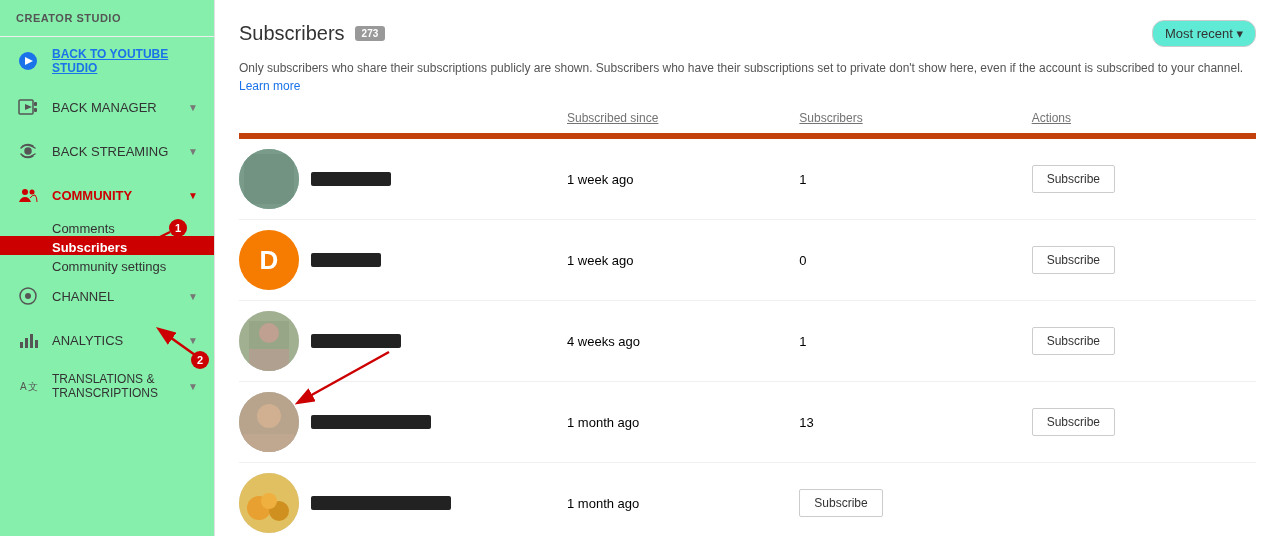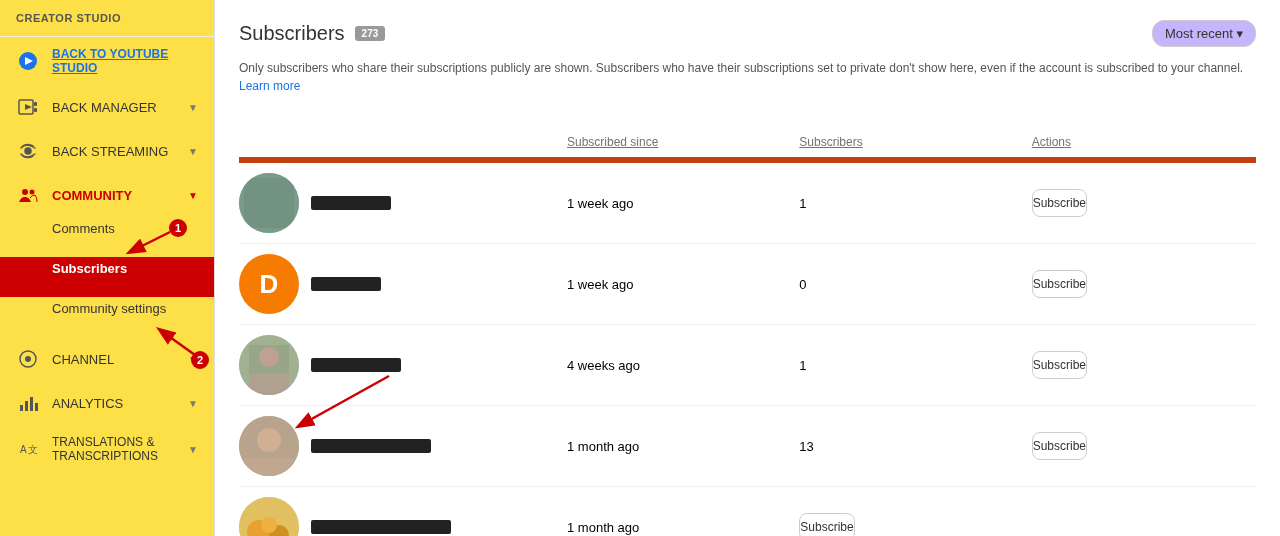--- a/index.html
+++ b/index.html
@@ -2,21 +2,21 @@
 <html><head>
   <meta charset="utf-8">
   <style>
     * { box-sizing: border-box; margin: 0; padding: 0; }
     body { font-family: Arial, sans-serif; font-size: 13px; background: #fff; display: flex; height: 536px; overflow: hidden; }
 
     
     .sidebar {
       width: 215px;
       min-width: 215px;
-      background: #fde047;
+      background: #86efac;
       border-right: 1px solid #e0e0e0;
       display: flex;
       flex-direction: column;
       height: 536px;
       overflow-y: auto;
     }
     .sidebar-header {
       padding: 12px 16px;
       font-size: 11px;
       font-weight: bold;
@@ -45,21 +45,21 @@
     .sidebar-item .chevron {
       margin-left: auto;
       font-size: 10px;
       color: #777;
     }
     .sidebar-item.blue { color: #1a73e8; }
     .sidebar-item.blue .icon { color: #1a73e8; }
     .sidebar-sub {
       padding-left: 52px;
       padding-top: 4px;
-      padding-bottom: 21px;
+      padding-bottom: 0;
       font-size: 13px;
       cursor: pointer;
       color: #333;
     }
     .sidebar-sub.active {
       background: #c00;
       color: #fff;
       font-weight: bold;
     }
 
@@ -85,31 +85,31 @@
       background: #999;
       color: #fff;
       border-radius: 3px;
       padding: 2px 7px;
       font-size: 10px;
       font-weight: bold;
     }
     .sort-btn {
       margin-left: auto;
       border: 1px solid #ccc;
-      background: #c4b5fd;
+      background: #5eead4;
       padding: 5px 12px;
       font-size: 13px;
       cursor: pointer;
       border-radius: 12px;
       color: #333;
     }
     .info-text {
       font-size: 12px;
       color: #555;
-      margin-bottom: 32px;
+      margin-bottom: 8px;
       line-height: 1.5;
     }
     .info-text a { color: #1a73e8; text-decoration: none; }
 
     
     .table-header {
       display: grid;
       grid-template-columns: 320px 1fr 1fr 1fr;
       padding: 8px 0;
       border-bottom: 6px solid #c2410c;
@@ -153,24 +153,24 @@
     .username-bar {
       display: inline-block;
       background: #222;
       height: 14px;
       border-radius: 2px;
     }
     .col-center { display: flex; align-items: center; justify-content: flex-start; padding: 0 8px; }
     .subscribe-btn {
       border: 1px solid #ccc;
       background: #fff;
-      padding: 6px 0;
+      padding: 6px 14px;
       font-size: 12px;
       cursor: pointer;
-      border-radius: 8px;
+      border-radius: 2px;
       color: #333;
     }
 
     
     .sidebar-wrapper {
       position: relative;
       width: 215px;
       min-width: 215px;
     }
   </style>

